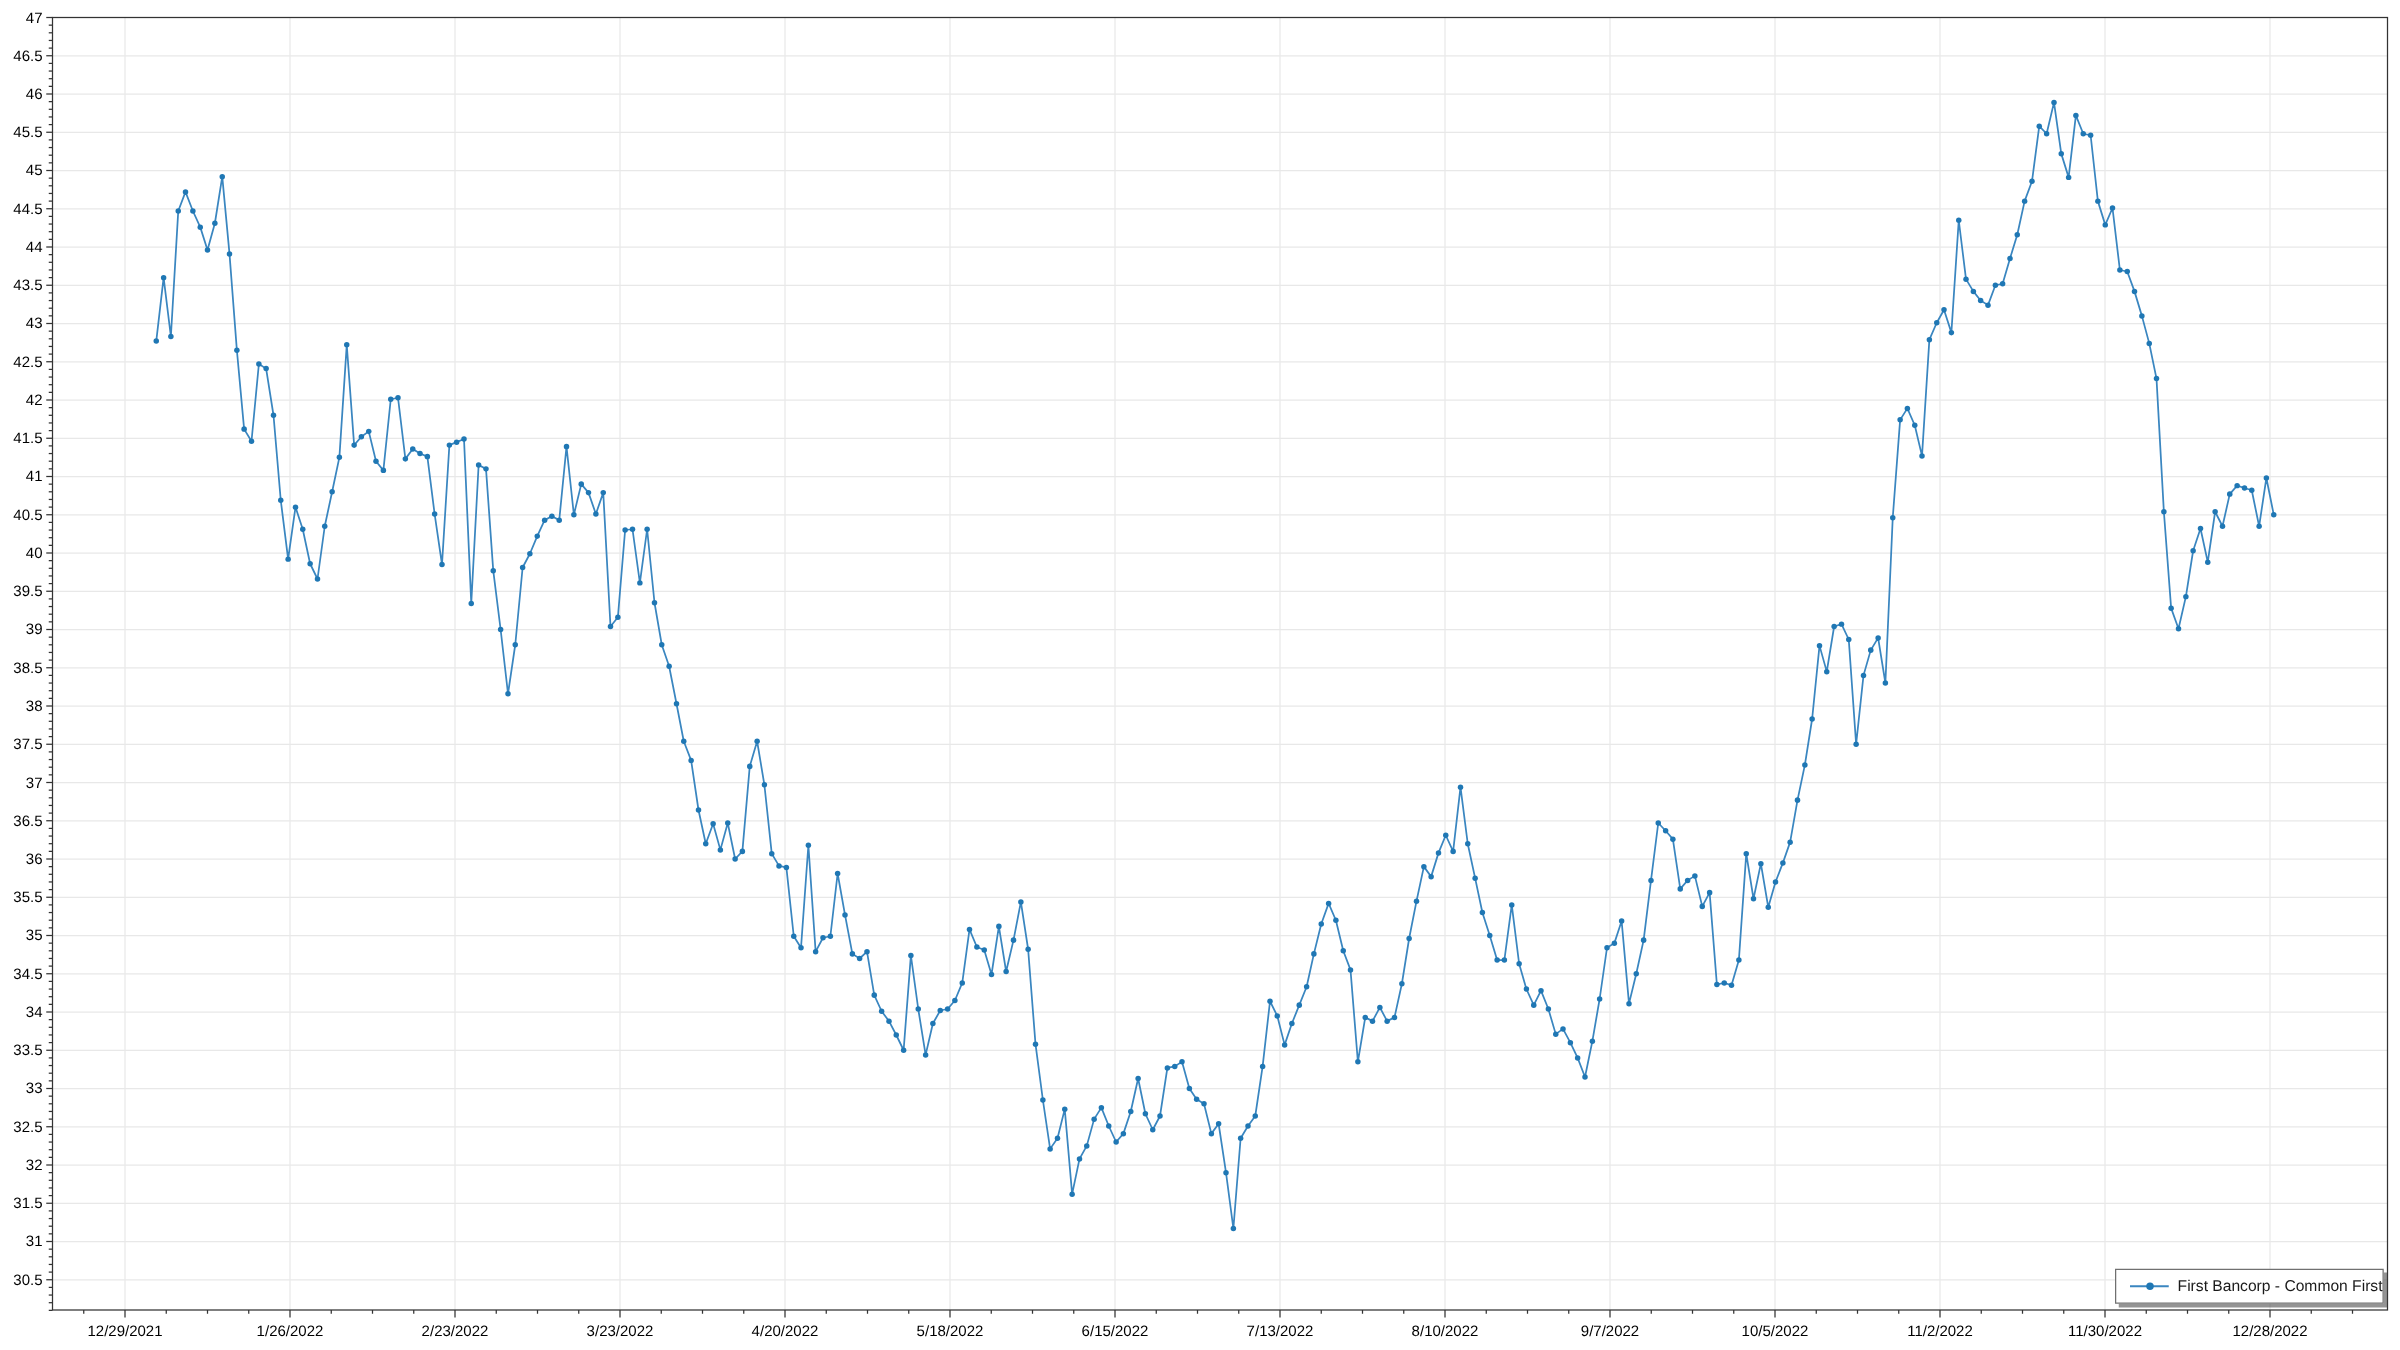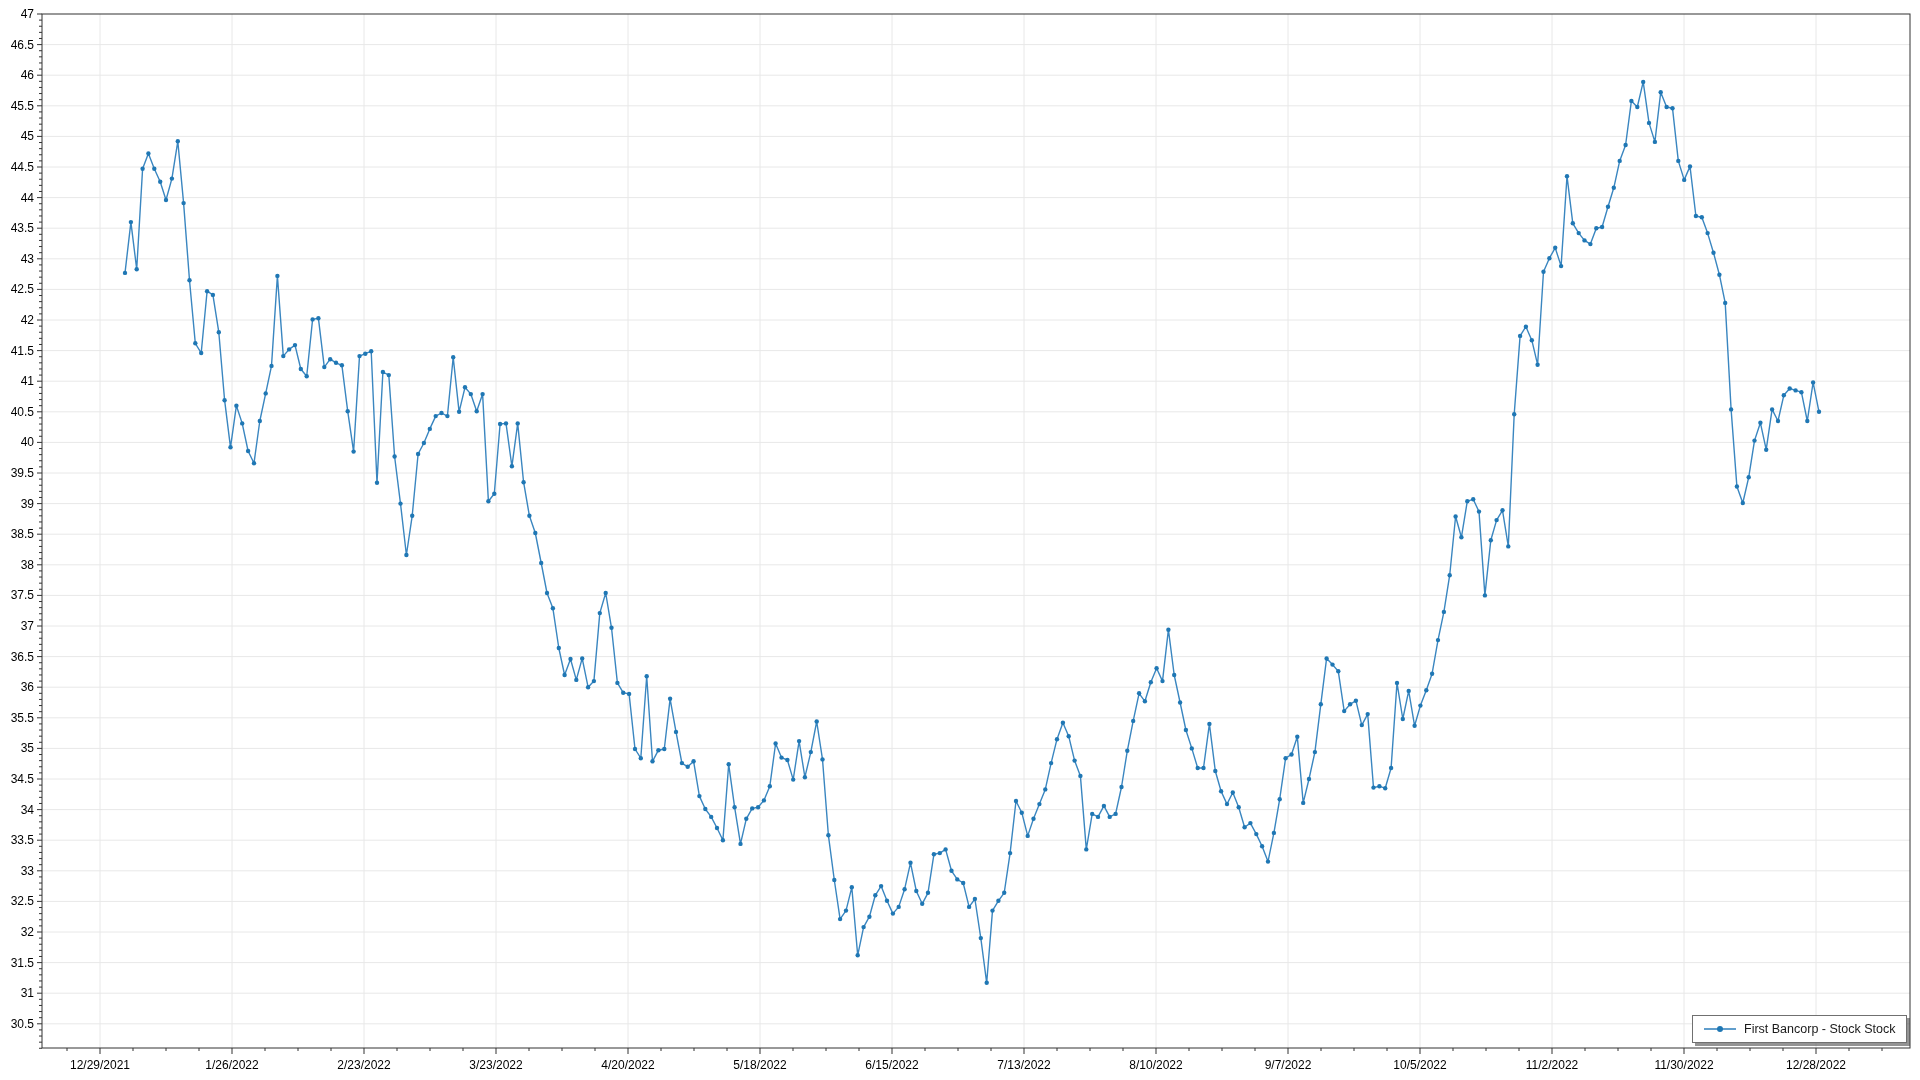--- a/index.html
+++ b/index.html
@@ -647,15 +647,15 @@
         <circle cx="1813.1" cy="382.4" r="2.2" fill="#1f77b4"></circle>
         <circle cx="1819.0" cy="411.8" r="2.2" fill="#1f77b4"></circle>
       </g>
   </svg>
 
   <div class="legend">
     <svg width="34" height="12" style="position:static">
       <line id="leg-line" x1="1" y1="6" x2="33" y2="6" stroke-width="1.6" stroke="#3a86c0"></line>
       <circle id="leg-dot" cx="17" cy="6" r="3" fill="#1f77b4"></circle>
     </svg>
-    <span>First Bancorp - Stock Stock</span>
+    <span>First Bancorp - Common First</span>
   </div>
 </div>
 
 </body></html>

